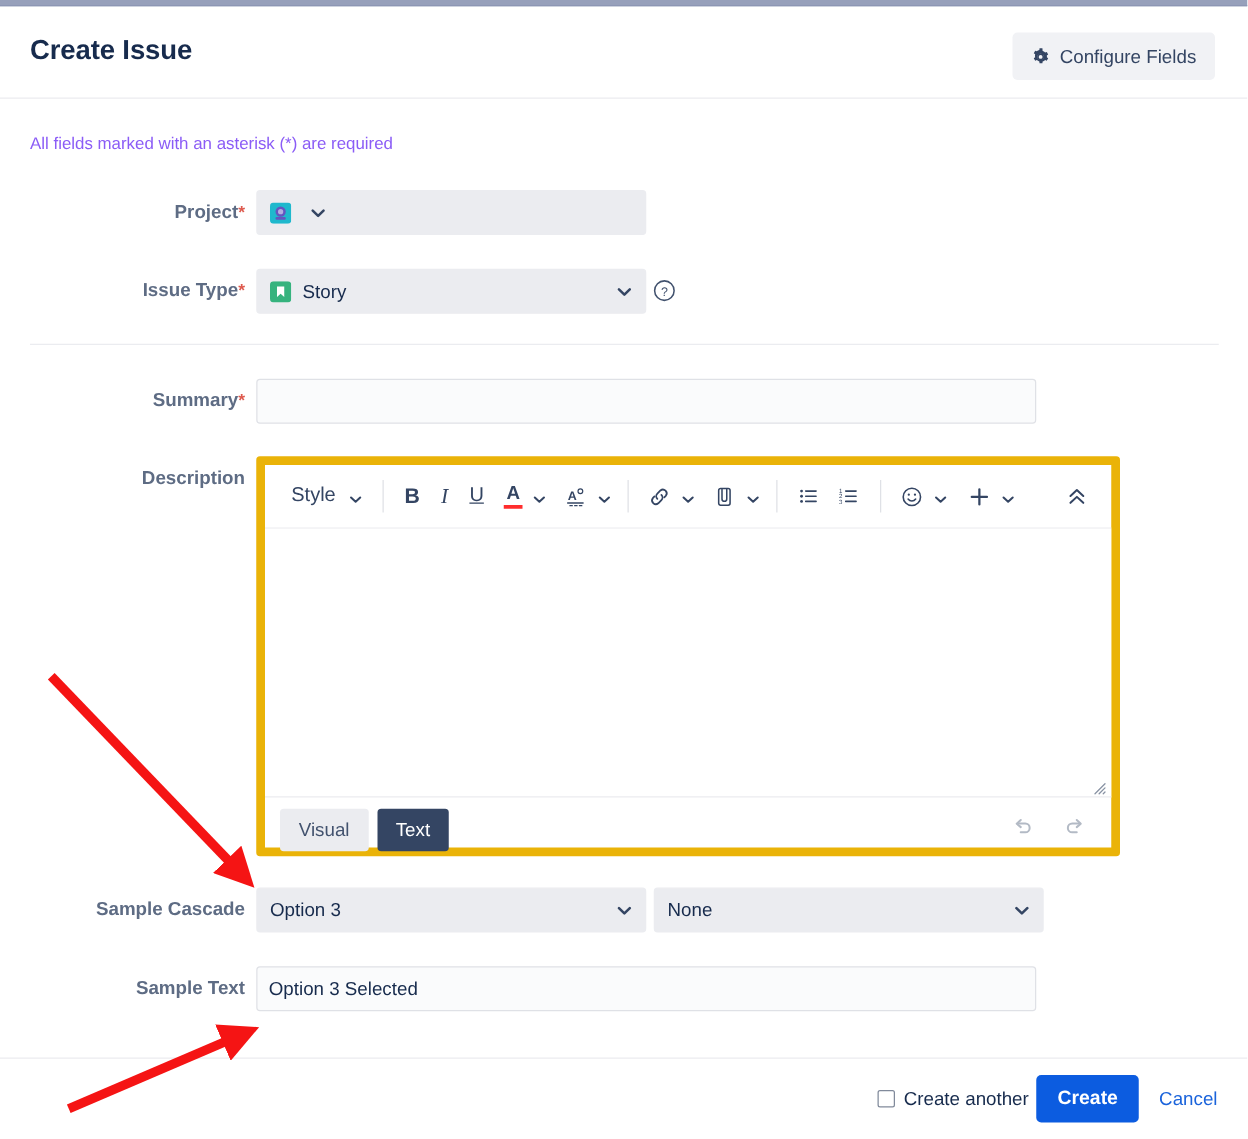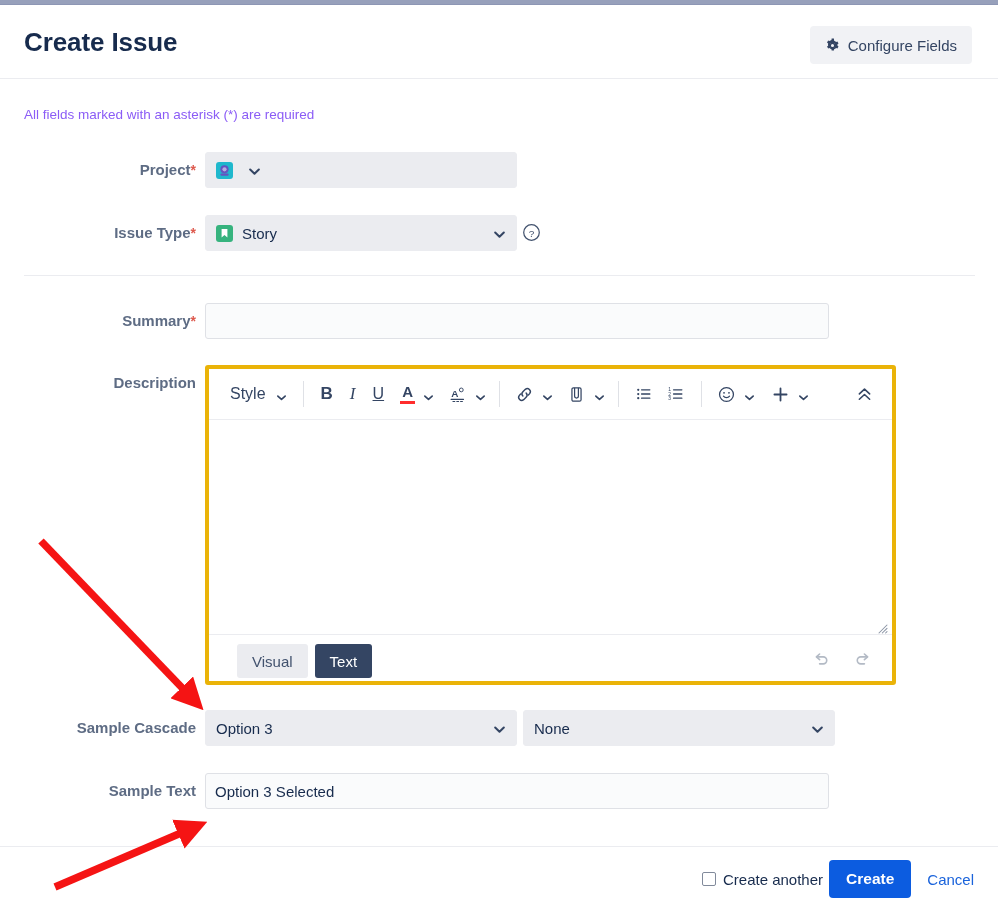--- a/index.html
+++ b/index.html
@@ -24,21 +24,21 @@
 
   
   .dialog-header {
     position: absolute; top: 6px; left: 0;
     width: 998px; height: 73px;
     border-bottom: 1px solid #ebecf0;
     background: #fff;
   }
   .dialog-title {
     position: absolute; left: 24px; top: 21px;
-    font-size: 26px; font-weight: 600;
+    font-size: 22px; font-weight: 600;
     color: #172b4d; letter-spacing: -0.1px;
   }
   .configure-fields-btn {
     position: absolute; right: 26px; top: 20px;
     height: 38px;
     display: flex; align-items: center; gap: 8px;
     padding: 0 15px;
     background: #f1f2f5;
     border: none; border-radius: 4px;
     font-family: "Liberation Sans", sans-serif;
@@ -105,21 +105,21 @@
     position: absolute;
     height: 1px; background: #ebecf0;
   }
 
   
   .editor {
     position: absolute;
     left: 205px; top: 365px;
     width: 691px; height: 320px;
     background: #fff;
-    border: 4px solid #eab308;
+    border: 7px solid #eab308;
     border-radius: 3px;
   }
   .editor-toolbar {
     position: relative;
     height: 51px;
     border-bottom: 1px solid #ebecf0;
     display: flex; align-items: center;
     padding: 0 12px;
   }
   .tb-item {
@@ -150,21 +150,21 @@
   .editor-footer {
     position: relative;
     height: 52px;
     display: flex; align-items: center;
     padding: 0 12px;
   }
   .mode-btn {
     height: 34px; padding: 0 15px;
     border: none; border-radius: 3px;
     font-family: "Liberation Sans", sans-serif;
-    font-size: 15px; cursor: pointer; margin-left: 16px;
+    font-size: 15px; cursor: pointer;
   }
   .mode-btn.inactive { background: #ebecf0; color: #42526e; }
   .mode-btn.active { background: #344563; color: #ffffff; margin-left: 7px; }
   .undo-redo { margin-left: auto; display: flex; gap: 22px; padding-right: 8px; }
 
   
   .footer-divider {
     position: absolute; left: 0; top: 846px;
     width: 998px; height: 1px; background: #ebecf0;
   }

